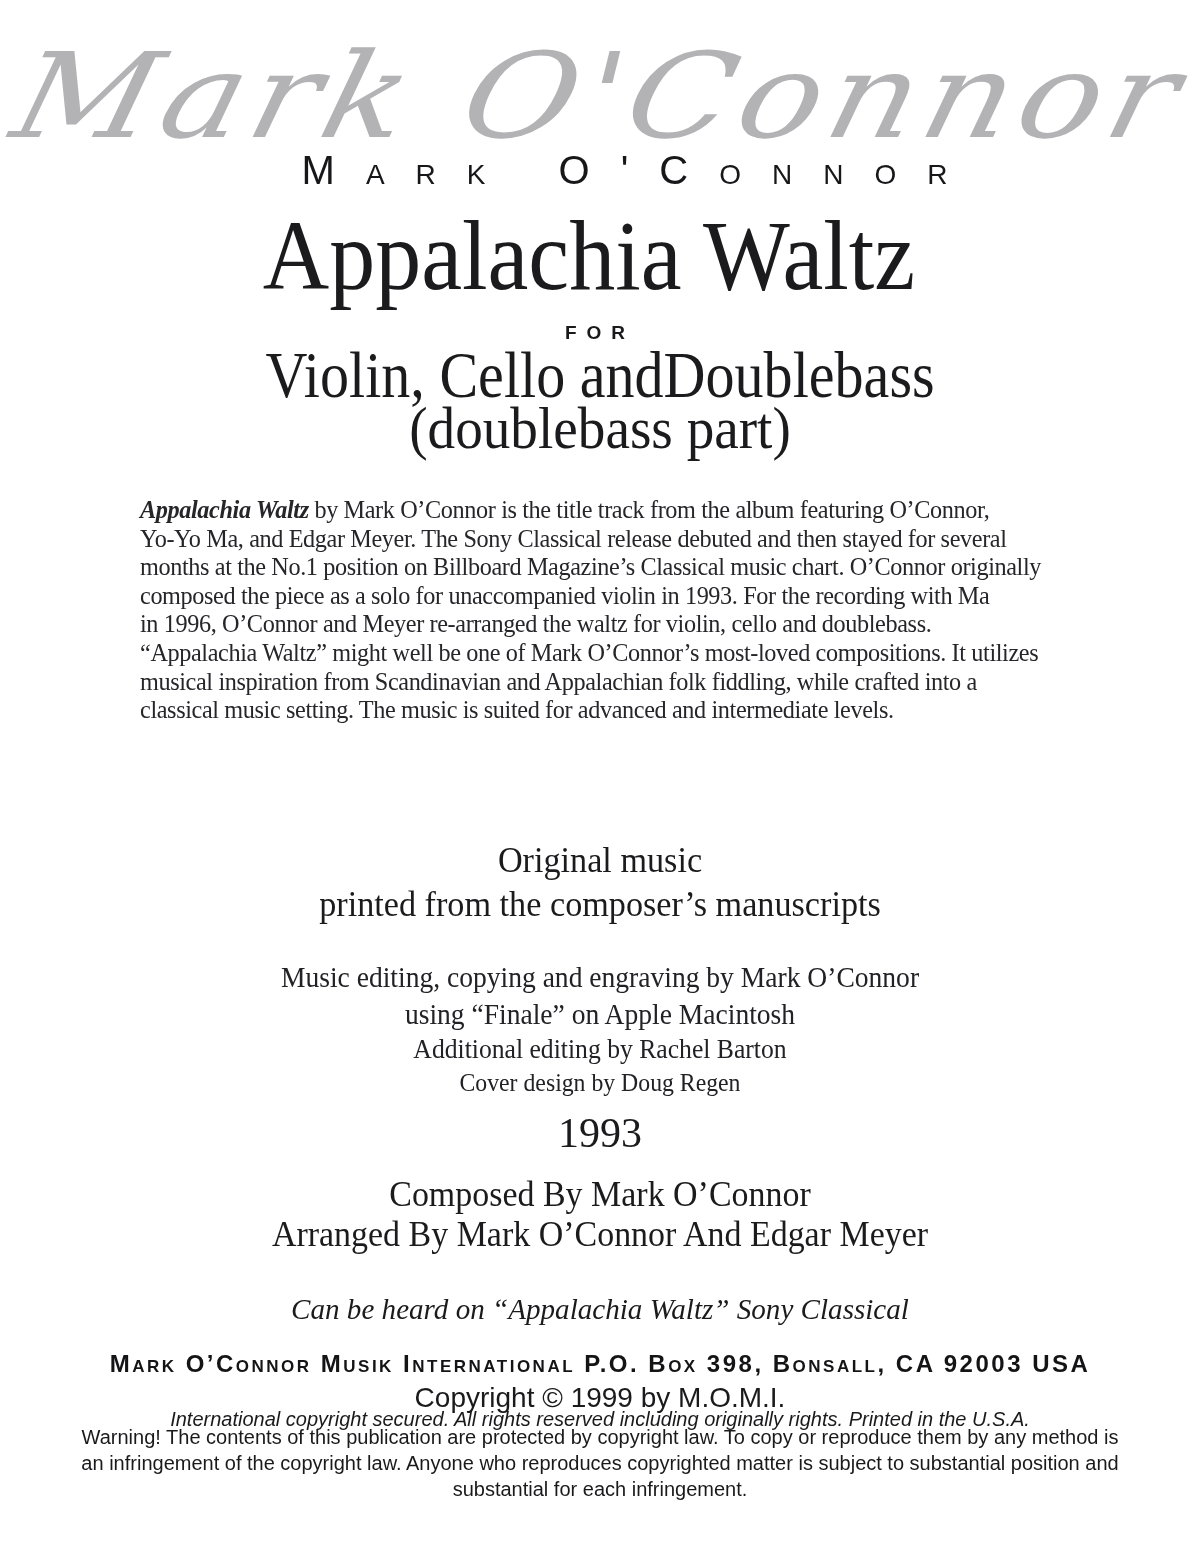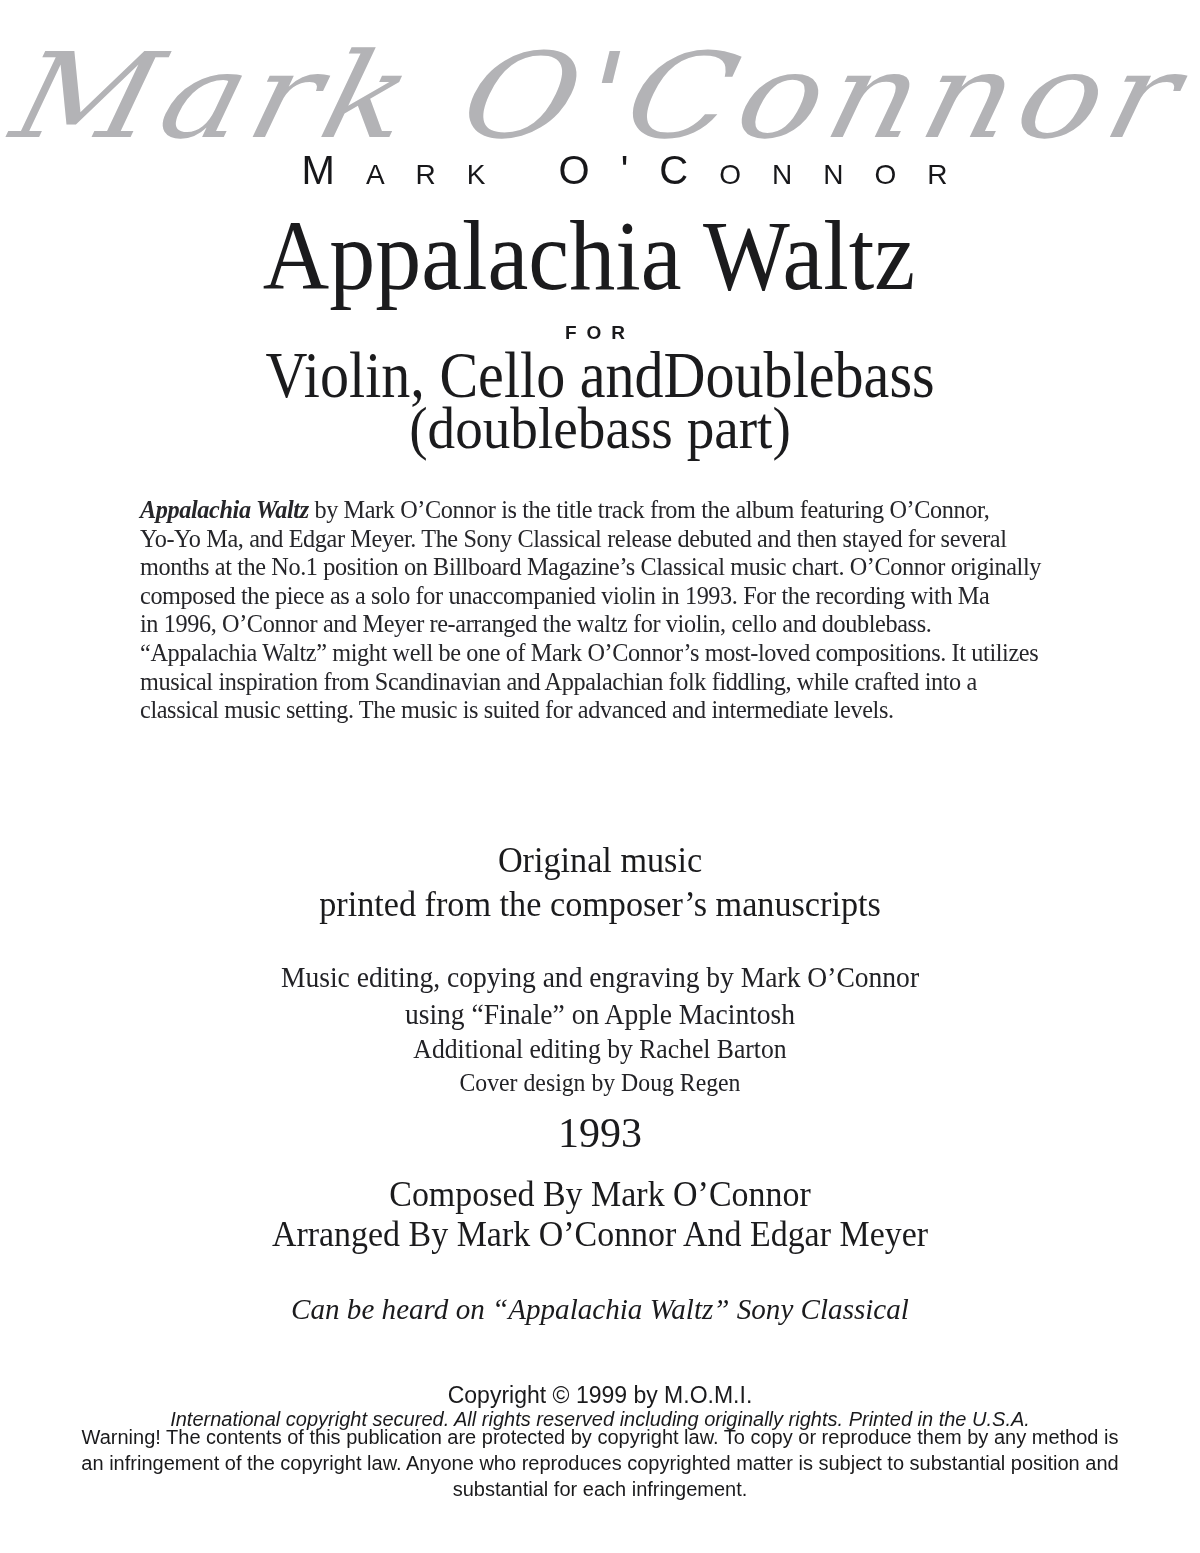--- a/index.html
+++ b/index.html
@@ -155,21 +155,21 @@
     font-weight: bold;
     font-size: 24px;
     letter-spacing: 2.5px;
     color: #141416;
     white-space: nowrap;
   }
   .copyright {
     top: 1382px;
     text-align: center;
     font-family: "Liberation Sans", sans-serif;
-    font-size: 23px;
+    font-size: 28px;
     color: #1a1a1c;
   }
   .rights {
     top: 1408px;
     text-align: center;
     font-family: "Liberation Sans", sans-serif;
     font-style: italic;
     font-size: 20px;
     color: #1a1a1c;
   }
@@ -219,20 +219,21 @@
   <div class="abs credit credit-3">Additional editing by Rachel Barton</div>
   <div class="abs credit credit-4">Cover design by Doug Regen</div>
 
   <div class="abs year">1993</div>
 
   <div class="abs credit-big composed">Composed By Mark O’Connor</div>
   <div class="abs credit-big arranged">Arranged By Mark O’Connor And Edgar Meyer</div>
 
   <div class="abs heard-on">Can be heard on “Appalachia Waltz” Sony Classical</div>
 
+  <div class="abs publisher">Mark O’Connor Musik International P.O. Box 398, Bonsall, CA 92003 USA</div>
   <div class="abs copyright">Copyright © 1999 by M.O.M.I.</div>
   <div class="abs rights">International copyright secured. All rights reserved including originally rights. Printed in the U.S.A.</div>
 
   <div class="abs warning">
     <div class="line">Warning! The contents of this publication are protected by copyright law. To copy or reproduce them by any method is</div>
     <div class="line">an infringement of the copyright law. Anyone who reproduces copyrighted matter is subject to substantial position and</div>
     <div class="line">substantial for each infringement.</div>
   </div>
 
 </div>

